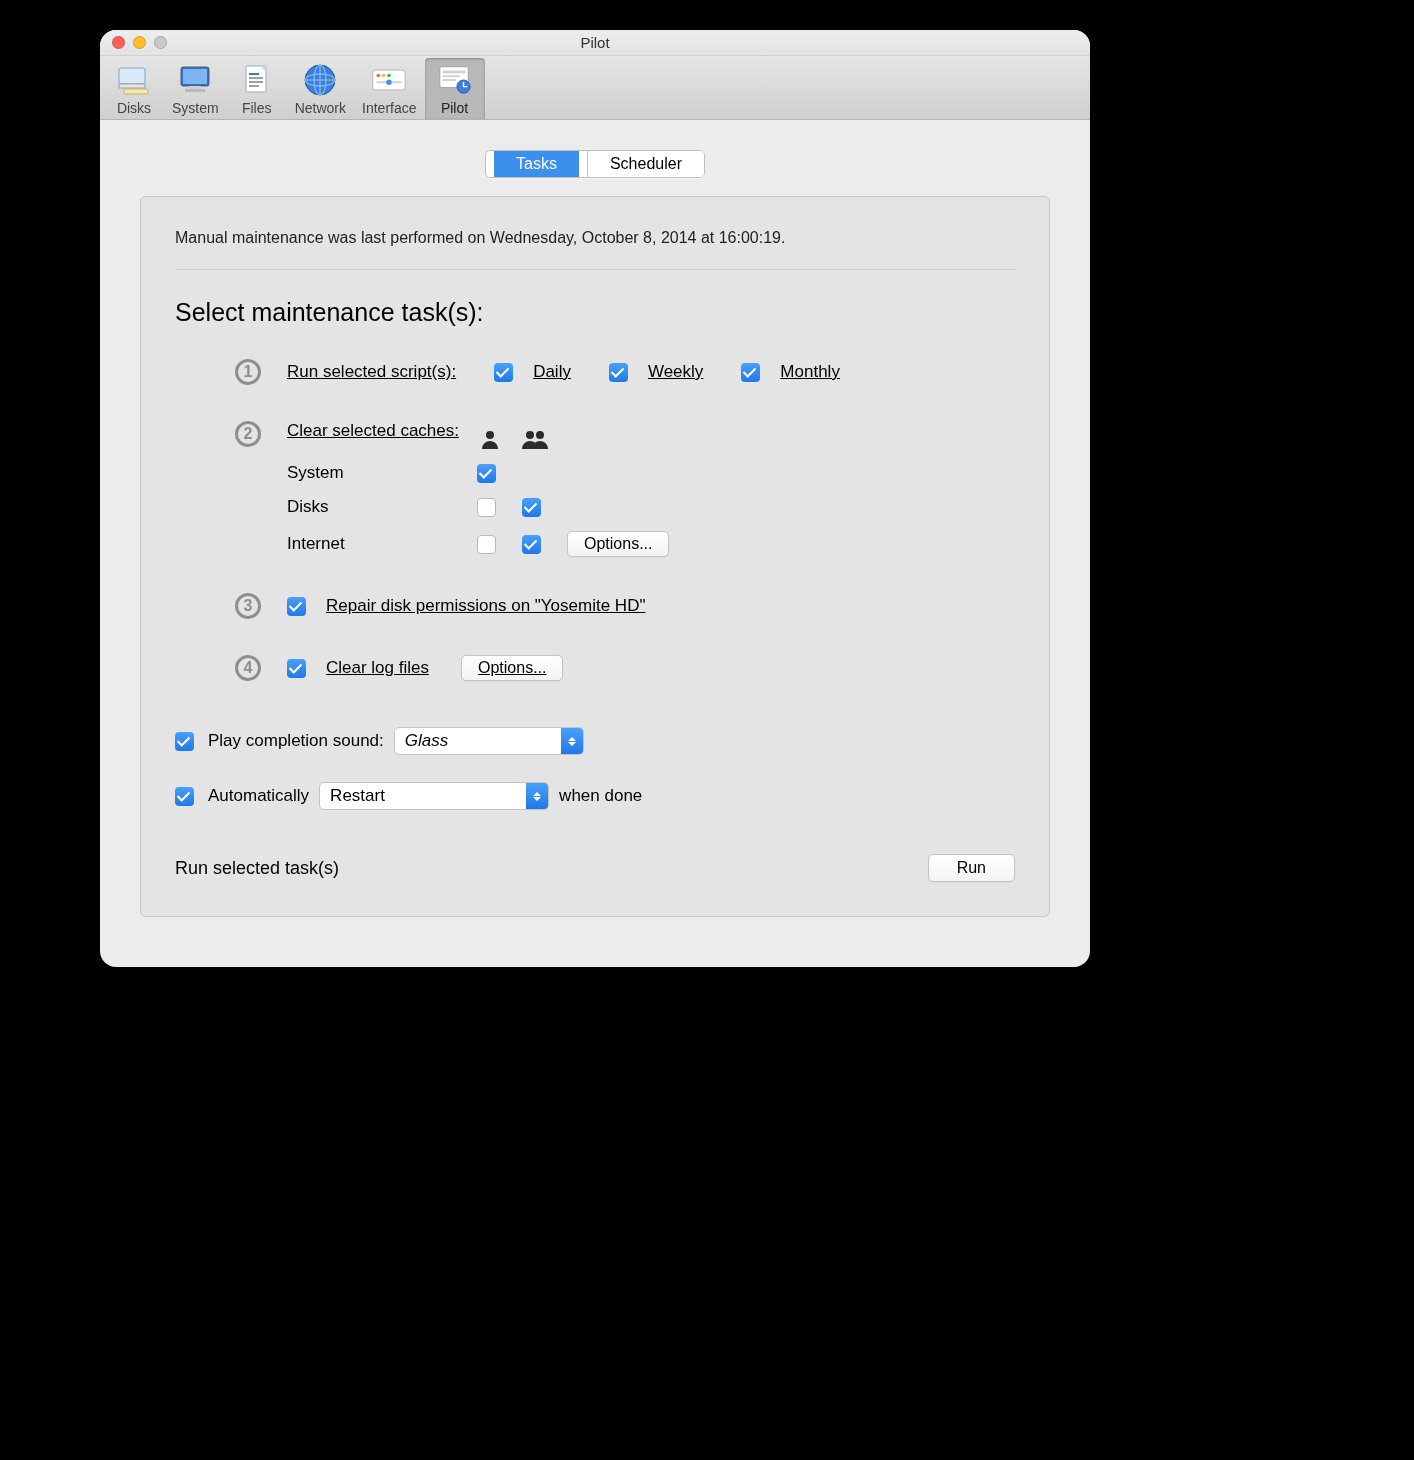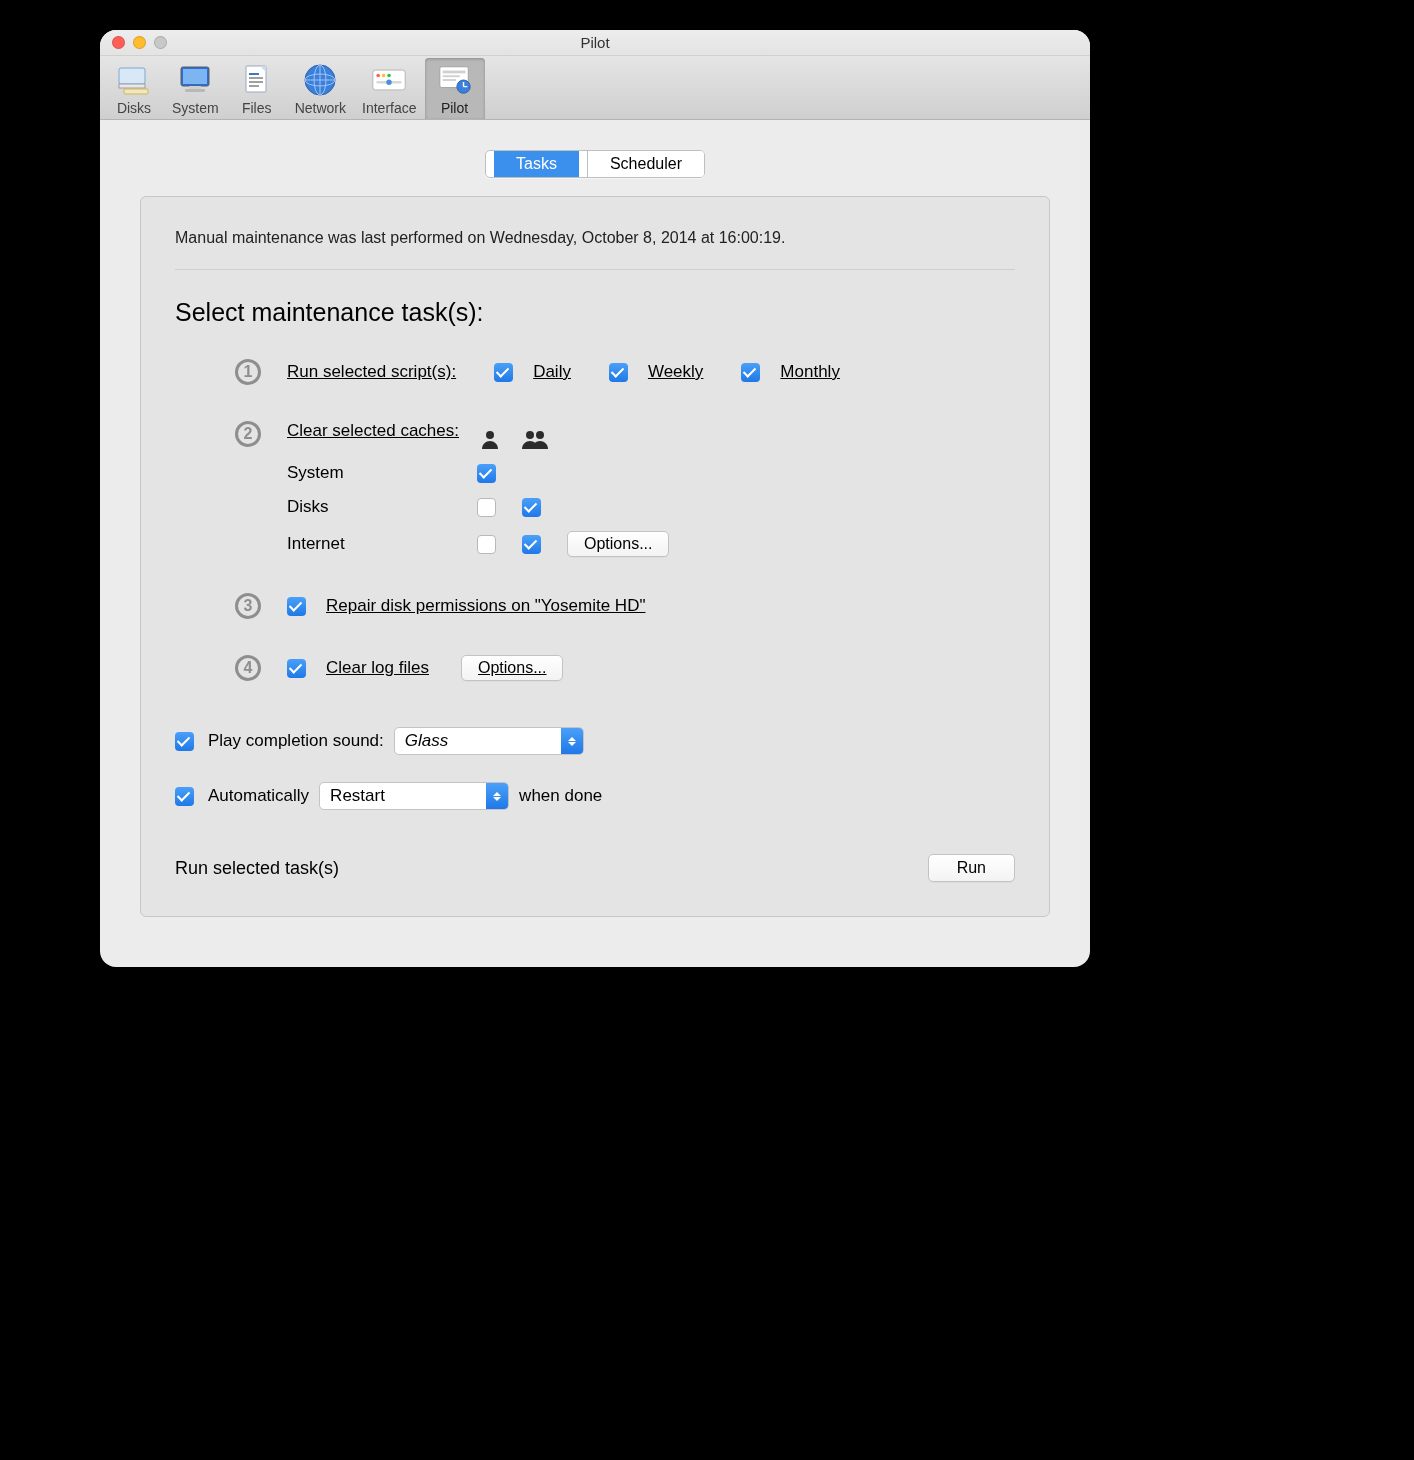--- a/index.html
+++ b/index.html
@@ -410,21 +410,21 @@
         <span>Play completion sound:</span>
         <div class="select" style="width:190px;font-style:italic;">
           <span class="sel-text">Glass</span>
           <span class="sel-arrows"></span>
         </div>
       </div>
 
       <div class="opt-row">
         <span class="chk on"></span>
         <span>Automatically</span>
-        <div class="select" style="width:190px;">
+        <div class="select" style="width:230px;">
           <span class="sel-text">Restart</span>
           <span class="sel-arrows"></span>
         </div>
         <span>when done</span>
       </div>
 
       <div class="footer-row">
         <span>Run selected task(s)</span>
         <button class="mac-btn" style="padding:4px 28px;">Run</button>
       </div>

